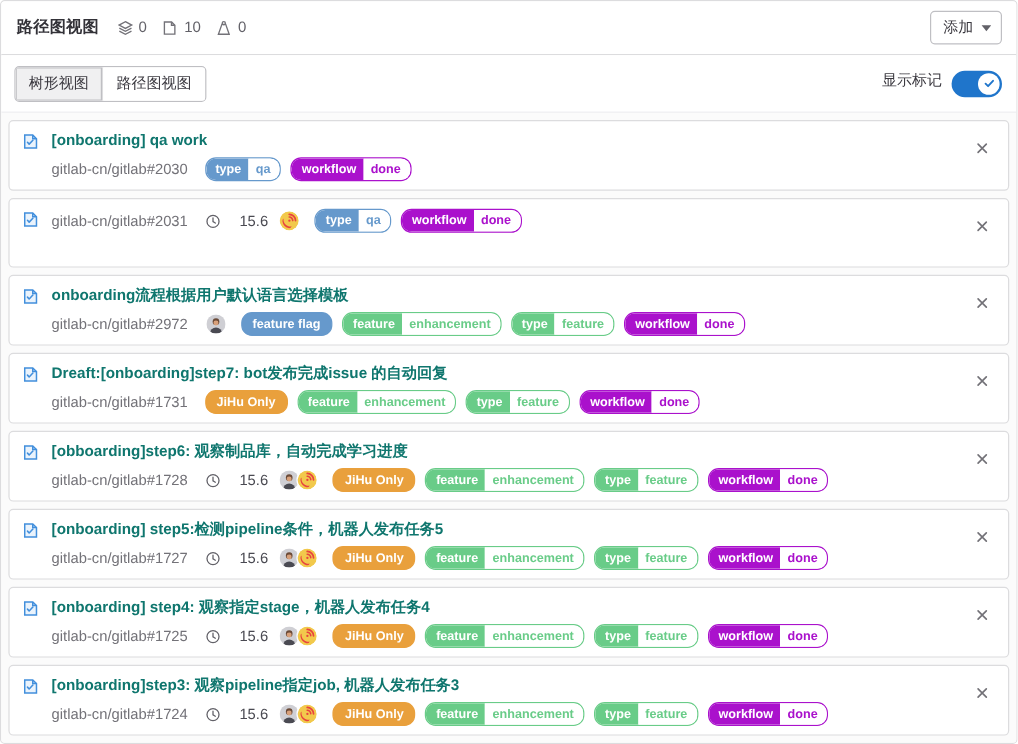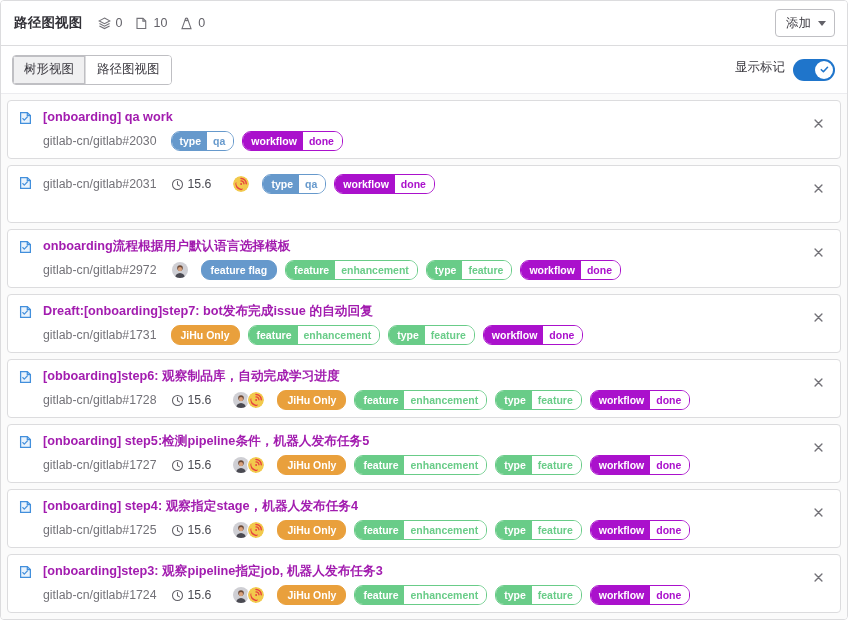--- a/index.html
+++ b/index.html
@@ -165,21 +165,21 @@
     width: 16px; height: 16px;
   }
   .row-icon svg { display: block; }
   .row-body {
     flex: 1 1 auto;
     min-width: 0;
   }
   .row-title {
     font-size: 12.7px;
     font-weight: bold;
-    color: #a21caf;
+    color: #0f766e;
     line-height: 17px;
     margin-bottom: 5px;
     white-space: nowrap;
     overflow: hidden;
     text-overflow: ellipsis;
   }
   .row-meta {
     display: flex;
     align-items: center;
     flex-wrap: nowrap;
@@ -187,24 +187,24 @@
   }
   .ref {
     color: #737278;
     font-size: 12.3px;
     margin-right: 14px;
     white-space: nowrap;
   }
   .estimate {
     display: flex;
     align-items: center;
-    gap: 4px;
+    gap: 16px;
     color: #4a4a52;
     font-size: 12.3px;
-    margin-right: 21px;
+    margin-right: 9px;
     white-space: nowrap;
   }
   .estimate svg { display: block; }
   .avatars {
     display: flex;
     align-items: center;
     margin-right: 12px;
   }
   .avatar {
     width: 18px; height: 18px;

